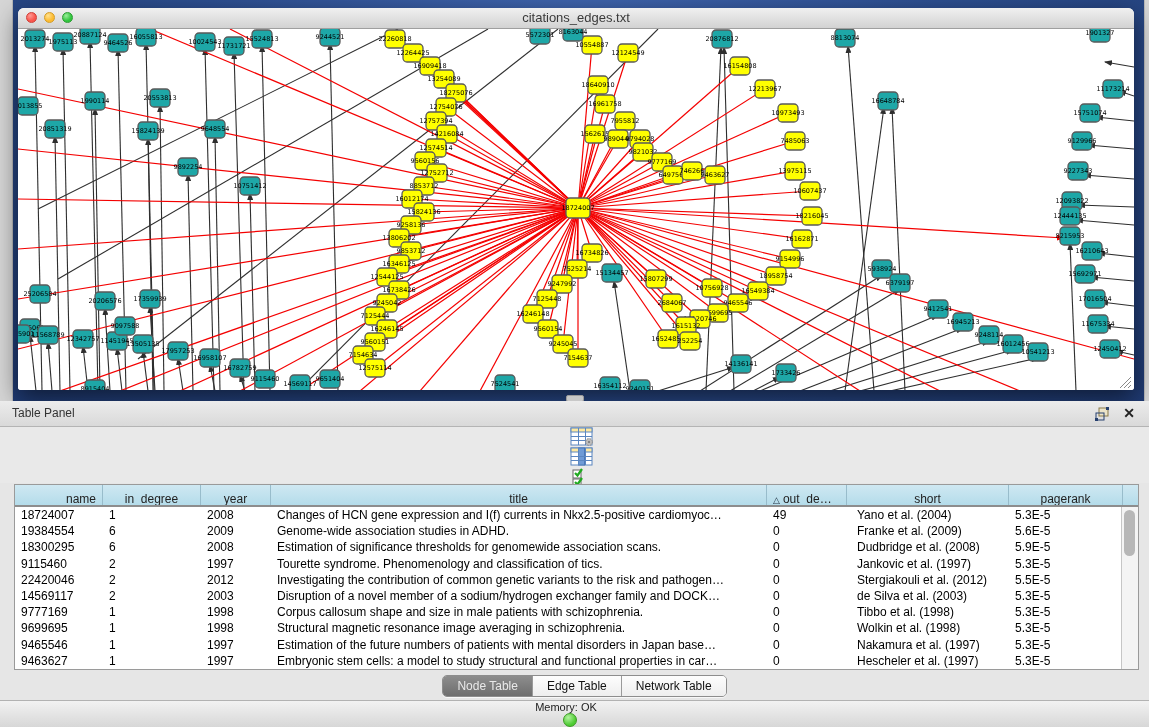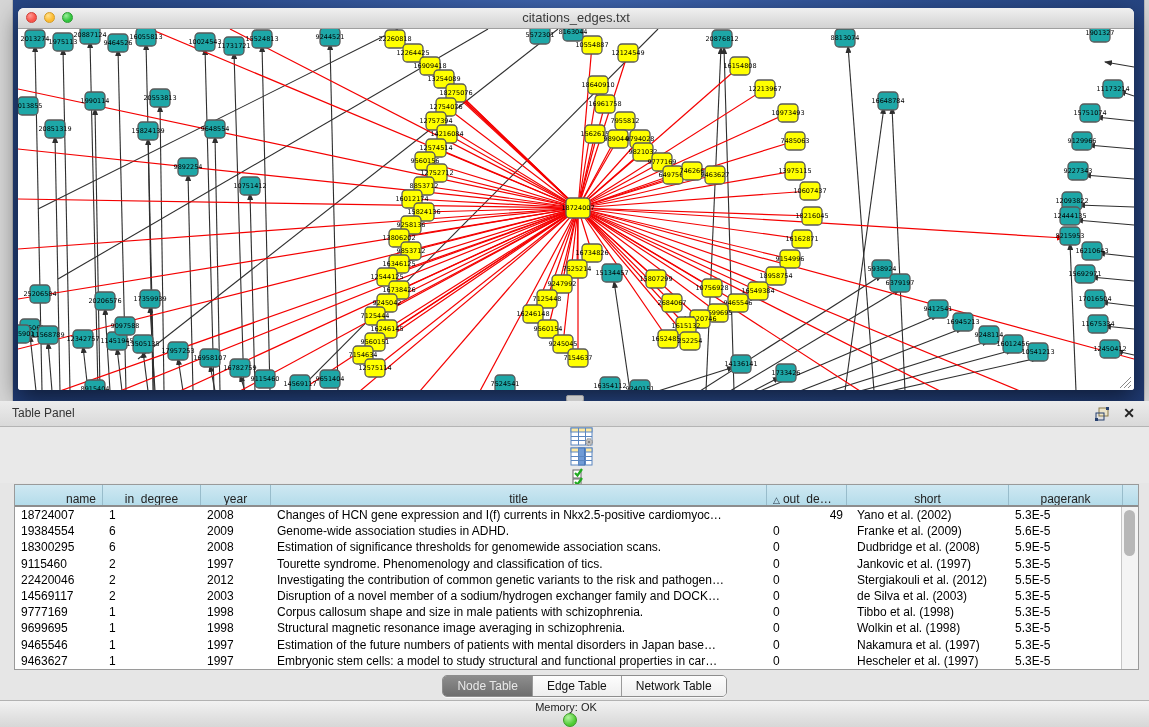--- a/index.html
+++ b/index.html
@@ -897,22 +897,22 @@
           <div class="th" style="width: 80px; text-align: left;"><span class="sort-tri">△</span>out_de…</div>
           <div class="th" style="width: 162px; text-align: center;">short</div>
           <div class="th" style="width: 114px; text-align: center;">pagerank</div>
         </div>
       <div id="tbody">
           <div class="tr">
             <div class="td" style="width: 88px; text-align: left;">18724007</div>
             <div class="td" style="width: 98px; text-align: left;">1</div>
             <div class="td" style="width: 70px; text-align: left;">2008</div>
             <div class="td" style="width: 496px; text-align: left;">Changes of HCN gene expression and I(f) currents in Nkx2.5-positive cardiomyoc…</div>
-            <div class="td" style="width: 80px; text-align: right;">49</div>
-            <div class="td" style="width: 162px; text-align: left; padding-left: 10px;">Yano et al. (2002)</div>
+            <div class="td" style="width: 80px; text-align: left;">49</div>
+            <div class="td" style="width: 162px; text-align: left; padding-left: 10px;">Yano et al. (2004)</div>
             <div class="td" style="width: 114px; text-align: left;">5.3E-5</div>
           </div>
           <div class="tr">
             <div class="td" style="width: 88px; text-align: left;">19384554</div>
             <div class="td" style="width: 98px; text-align: left;">6</div>
             <div class="td" style="width: 70px; text-align: left;">2009</div>
             <div class="td" style="width: 496px; text-align: left;">Genome-wide association studies in ADHD.</div>
             <div class="td" style="width: 80px; text-align: left;">0</div>
             <div class="td" style="width: 162px; text-align: left; padding-left: 10px;">Franke et al. (2009)</div>
             <div class="td" style="width: 114px; text-align: left;">5.6E-5</div>

